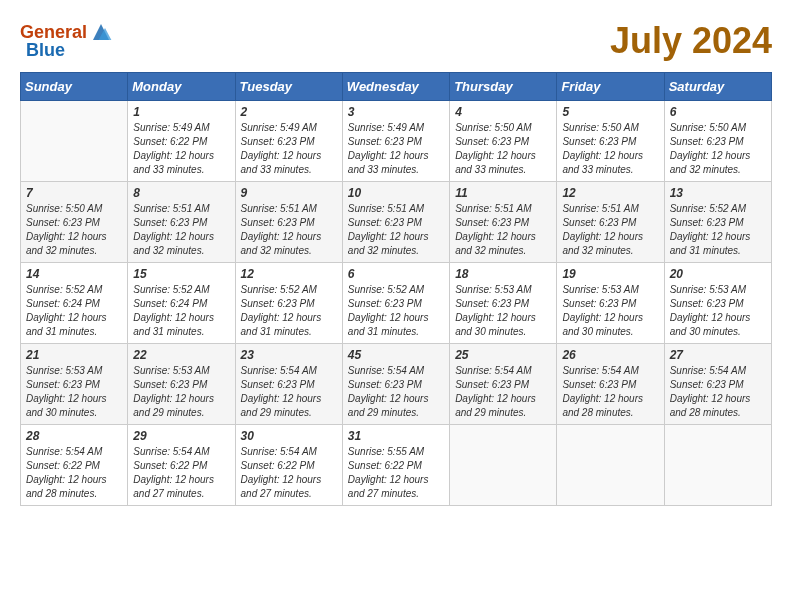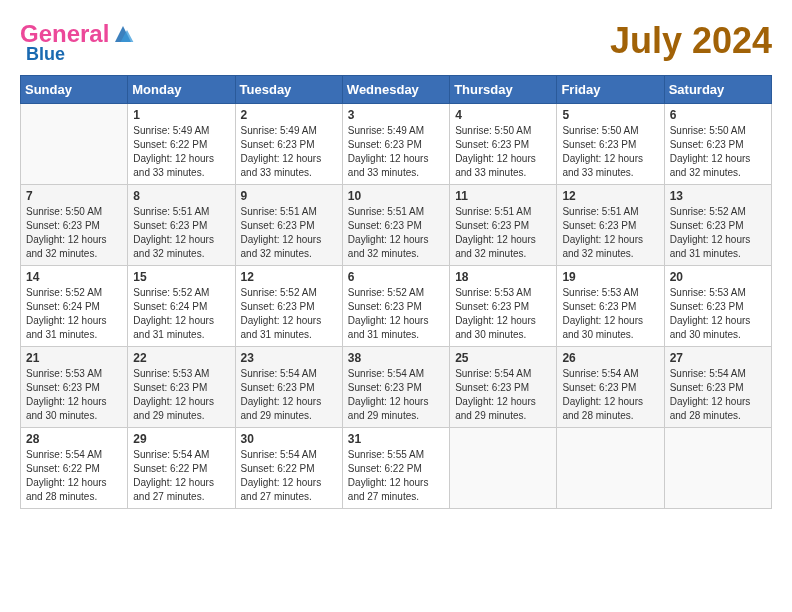--- a/index.html
+++ b/index.html
@@ -14,23 +14,23 @@
       display: flex;
       justify-content: space-between;
       align-items: flex-start;
       margin-bottom: 10px;
     }
     .logo {
       display: flex;
       align-items: center;
     }
     .logo-text-general {
-      font-size: 24px;
-      font-weight: bold;
-      color: #ec4899;
+      font-size: 18px;
+      font-weight: bold;
+      color: #c2410c;
     }
     .logo-text-blue {
       font-size: 18px;
       font-weight: bold;
       color: #1a6ab1;
     }
     .logo-icon {
       width: 24px;
       height: 24px;
       margin-left: 2px;
@@ -44,20 +44,21 @@
       color: #a16207;
     }
     .location-title {
       font-size: 16px;
       color: #555;
     }
     .calendar {
       width: 100%;
       border-collapse: collapse;
       border: 1px solid #ccc;
+      font-style: italic;
     }
     .calendar th {
       background-color: #3a6eb5;
       color: white;
       padding: 6px 4px;
       font-size: 13px;
       font-weight: bold;
       border: 1px solid #2a5a9a;
       text-align: left;
     }
@@ -289,21 +290,21 @@
 and 29 minutes.</div>
         </td>
         <td>
           <span class="day-number">23</span>
           <div class="day-info" style="white-space: pre-line;">Sunrise: 5:54 AM
 Sunset: 6:23 PM
 Daylight: 12 hours
 and 29 minutes.</div>
         </td>
         <td>
-          <span class="day-number">38</span>
+          <span class="day-number">45</span>
           <div class="day-info" style="white-space: pre-line;">Sunrise: 5:54 AM
 Sunset: 6:23 PM
 Daylight: 12 hours
 and 29 minutes.</div>
         </td>
         <td>
           <span class="day-number">25</span>
           <div class="day-info" style="white-space: pre-line;">Sunrise: 5:54 AM
 Sunset: 6:23 PM
 Daylight: 12 hours

